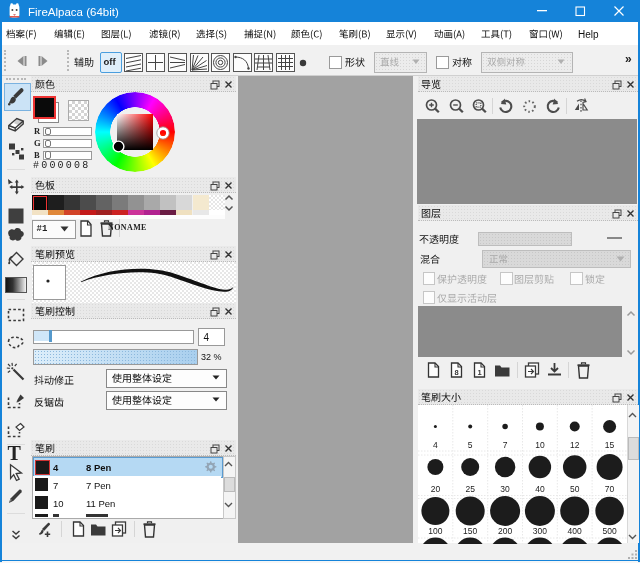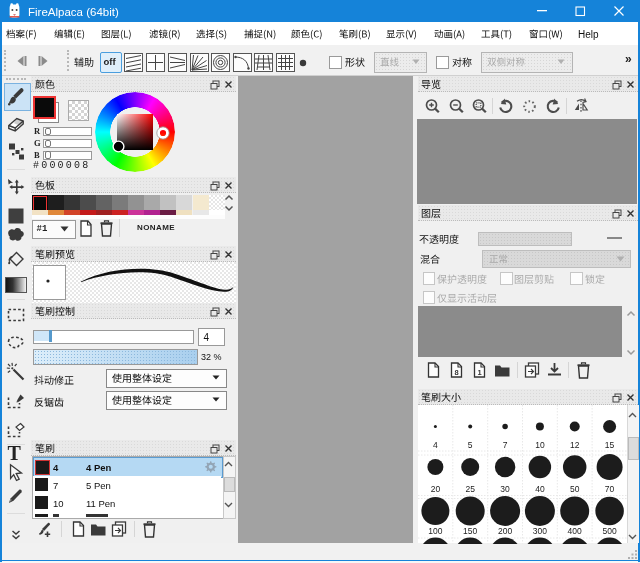--- a/index.html
+++ b/index.html
@@ -329,21 +329,21 @@
 <svg style="position:absolute;left:78px;top:220px;" width="16" height="17" viewBox="0 0 16 17">
     <path d="M3 1 L10 1 L13 4.5 L13 16 L3 16 Z" fill="#fdfdfd" stroke="#333" stroke-width="1.3"></path>
     <path d="M9.5 1 L9.5 5 L13 5" fill="none" stroke="#333" stroke-width="1.1"></path>
   </svg>
 <svg style="position:absolute;left:99px;top:220px;" width="15" height="17" viewBox="0 0 15 17">
     <path d="M2.5 4 L12.5 4 L11.5 16 L3.5 16 Z" fill="none" stroke="#333" stroke-width="1.4"></path>
     <rect x="1.5" y="2.3" width="12" height="1.6" fill="#333"></rect>
     <path d="M5.5 2.3 L5.5 0.8 L9.5 0.8 L9.5 2.3" fill="none" stroke="#333" stroke-width="1.2"></path>
   </svg>
 <div style="position:absolute;left:119px;top:219px;width:1px;height:18px;background:#d5d5d5"></div>
-<div style="position:absolute;left:137px;top:224px;font-weight:bold;font-size:8px;font-family:Liberation Sans, sans-serif;color:#222;white-space:pre;letter-spacing:0.4px;line-height:1.1">NONAME</div>
+<div style="position:absolute;left:108px;top:224px;font-weight:bold;font-size:8px;font-family:Liberation Serif, serif;color:#222;white-space:pre;letter-spacing:0.4px;line-height:1.1">NONAME</div>
 <div class="hdr" style="left:31px;top:246px;width:204.5px;height:15px"></div>
 <svg style="position:absolute;left:34.5px;top:248px;overflow:visible" width="40" height="13" viewBox="0 -10 40 13">
     <path fill="#111" d="M0.6 -1.6 0.7 -0.9 4.3 -1.2V-0.4C4.3 0.5 4.6 0.7 5.7 0.7C6 0.7 7.7 0.7 8 0.7C8.9 0.7 9.2 0.4 9.3 -0.8C9.1 -0.8 8.8 -0.9 8.6 -1.1C8.5 -0.1 8.4 0 8 0C7.6 0 6 0 5.7 0C5.1 0 5 -0.1 5 -0.4V-1.3L9.4 -1.7L9.4 -2.3L5 -2V-3L8.5 -3.3L8.5 -3.9L5 -3.6V-4.6C6.3 -4.7 7.5 -4.9 8.5 -5.1L8.1 -5.7C6.5 -5.3 3.7 -5 1.3 -4.9C1.3 -4.7 1.4 -4.4 1.4 -4.3C2.4 -4.3 3.3 -4.4 4.3 -4.5V-3.6L1.1 -3.3L1.1 -2.7L4.3 -3V-1.9ZM1.8 -8.4C1.5 -7.4 1 -6.5 0.4 -5.8C0.5 -5.7 0.8 -5.5 1 -5.4C1.3 -5.8 1.7 -6.3 1.9 -6.8H2.5C2.7 -6.3 3 -5.8 3.1 -5.4L3.7 -5.7C3.6 -6 3.4 -6.4 3.2 -6.8H4.8V-7.5H2.2C2.4 -7.7 2.5 -8 2.6 -8.3ZM5.8 -8.4C5.5 -7.5 5 -6.5 4.3 -5.9C4.5 -5.8 4.8 -5.6 4.9 -5.5C5.3 -5.8 5.6 -6.3 5.9 -6.8H6.6C6.8 -6.4 7.1 -6 7.2 -5.7L7.8 -5.9C7.7 -6.2 7.6 -6.5 7.4 -6.8H9.3V-7.5H6.2C6.3 -7.7 6.4 -8 6.5 -8.3Z M16.5 -7.4V-1.7H17.2V-7.4ZM18.5 -8.2V-0.2C18.5 -0 18.4 0 18.3 0C18.1 0 17.5 0 16.9 0C17 0.2 17.1 0.6 17.2 0.8C17.9 0.8 18.5 0.8 18.8 0.6C19.1 0.5 19.2 0.3 19.2 -0.2V-8.2ZM11.9 -4.2V-0.3H12.5V-3.5H13.5V0.8H14.1V-3.5H15.2V-1.1C15.2 -1 15.1 -1 15 -1C14.9 -1 14.7 -1 14.3 -1C14.4 -0.8 14.5 -0.6 14.5 -0.4C15 -0.4 15.3 -0.4 15.5 -0.5C15.7 -0.6 15.8 -0.8 15.8 -1.1V-4.2H15.2H14.1V-5.2H15.7V-7.8H11.1V-4.5C11.1 -3.1 11 -1.2 10.3 0.2C10.5 0.3 10.8 0.5 10.9 0.6C11.6 -0.8 11.7 -3 11.7 -4.5V-5.2H13.5V-4.2ZM11.7 -7.2H15V-5.9H11.7Z M26.7 -5V-3C26.7 -1.9 26.5 -0.6 24.1 0.2C24.3 0.4 24.5 0.6 24.6 0.8C27.1 -0.2 27.4 -1.7 27.4 -2.9V-5ZM27.2 -0.9C27.9 -0.4 28.7 0.3 29.1 0.8L29.6 0.3C29.2 -0.2 28.4 -0.9 27.8 -1.3ZM20.9 -6.1C21.5 -5.7 22.3 -5.1 22.8 -4.7H20.4V-4H22V-0.1C22 0 22 0.1 21.8 0.1C21.7 0.1 21.2 0.1 20.7 0.1C20.8 0.3 20.9 0.6 21 0.8C21.6 0.8 22.1 0.8 22.4 0.7C22.7 0.5 22.8 0.3 22.8 -0.1V-4H23.8C23.6 -3.5 23.4 -2.9 23.3 -2.6L23.8 -2.4C24.1 -3 24.4 -3.8 24.7 -4.6L24.2 -4.7L24.1 -4.7H23.4L23.6 -5C23.4 -5.1 23.1 -5.4 22.7 -5.6C23.3 -6.2 23.9 -6.9 24.4 -7.6L23.9 -8L23.8 -7.9H20.6V-7.2H23.3C23 -6.8 22.6 -6.3 22.2 -6L21.3 -6.6ZM25 -6.3V-1.5H25.7V-5.6H28.5V-1.5H29.2V-6.3H27.2L27.6 -7.3H29.6V-8H24.6V-7.3H26.8C26.7 -7 26.6 -6.6 26.5 -6.3Z M36.4 -6.3C37 -5.8 37.5 -5.1 37.8 -4.6L38.4 -5C38.2 -5.4 37.6 -6.1 37.1 -6.5ZM31.1 -7.8V-5H31.9V-7.8ZM33.2 -8.3V-4.7H34V-8.3ZM35.3 -1.8V-0.3C35.3 0.5 35.5 0.7 36.5 0.7C36.7 0.7 38.1 0.7 38.3 0.7C39.1 0.7 39.3 0.4 39.4 -0.8C39.2 -0.8 38.9 -0.9 38.7 -1C38.7 -0.1 38.6 0 38.2 0C37.9 0 36.8 0 36.6 0C36.1 0 36 -0 36 -0.3V-1.8ZM34.6 -3.3V-2.5C34.6 -1.7 34.3 -0.6 30.7 0.2C30.8 0.4 31 0.7 31.1 0.8C34.9 -0.1 35.4 -1.4 35.4 -2.5V-3.3ZM32 -4.4V-1.2H32.7V-3.7H37.4V-1.3H38.2V-4.4ZM35.9 -8.4C35.6 -7.3 35.1 -6.2 34.5 -5.4C34.7 -5.3 35 -5.1 35.1 -5C35.5 -5.5 35.8 -6.1 36.1 -6.7H39.4V-7.4H36.3C36.4 -7.7 36.5 -8 36.6 -8.3Z"></path>
   </svg>
 <svg style="position:absolute;left:210.0px;top:249.5px;" width="10" height="10" viewBox="0 0 10 10">
     <rect x="3" y="1" width="6" height="5.5" fill="none" stroke="#444"></rect>
     <rect x="1" y="3.5" width="6" height="5.5" fill="#e9e9e9" stroke="#444"></rect>
   </svg>
 <svg style="position:absolute;left:223.5px;top:249.5px;" width="9" height="9" viewBox="0 0 9 9">
     <path d="M1.5 1.5 L7.5 7.5 M7.5 1.5 L1.5 7.5" stroke="#333" stroke-width="1.4" fill="none"></path>
@@ -402,31 +402,31 @@
     <rect x="3" y="1" width="6" height="5.5" fill="none" stroke="#444"></rect>
     <rect x="1" y="3.5" width="6" height="5.5" fill="#e9e9e9" stroke="#444"></rect>
   </svg>
 <svg style="position:absolute;left:223.5px;top:443.5px;" width="9" height="9" viewBox="0 0 9 9">
     <path d="M1.5 1.5 L7.5 7.5 M7.5 1.5 L1.5 7.5" stroke="#333" stroke-width="1.4" fill="none"></path>
   </svg>
 <div style="position:absolute;left:31.5px;top:456px;width:190px;height:60.5px;background:#fff;border:1px solid #aaa"></div>
 <div style="position:absolute;left:32.5px;top:457px;width:188px;height:18.5px;background:#b5d9f3;border:1px solid #5b9bd0"></div>
 <div style="position:absolute;left:35px;top:459.5px;width:13px;height:13px;background:#1a1a1a;border:1px solid #c33"></div>
 <div style="position:absolute;left:53px;top:462.5px;font-weight:bold;font-size:9.5px;font-family:'Liberation Sans';color:#111;white-space:pre;letter-spacing:0;line-height:1.1">4</div>
-<div style="position:absolute;left:86px;top:462.5px;font-weight:bold;font-size:9.5px;font-family:'Liberation Sans';color:#111;white-space:pre;letter-spacing:0;line-height:1.1">4 Pen</div>
+<div style="position:absolute;left:86px;top:462.5px;font-weight:bold;font-size:9.5px;font-family:'Liberation Sans';color:#111;white-space:pre;letter-spacing:0;line-height:1.1">8 Pen</div>
 <svg style="position:absolute;left:204px;top:460px;" width="13" height="13" viewBox="0 0 13 13">
     <g transform="scale(0.78)">
       <path d="M8 1.5 L9.3 1.5 L9.8 3.4 L11.6 4.2 L13.3 3.2 L14.2 4.1 L13.2 5.8 L14 7.6 L15.9 8.1 L15.9 9.4 L14 9.9 L13.2 11.7 L14.2 13.4 L13.3 14.3 L11.6 13.3 L9.8 14.1 L9.3 16 L8 16 L7.5 14.1 L5.7 13.3 L4 14.3 L3.1 13.4 L4.1 11.7 L3.3 9.9 L1.4 9.4 L1.4 8.1 L3.3 7.6 L4.1 5.8 L3.1 4.1 L4 3.2 L5.7 4.2 L7.5 3.4 Z" fill="#93a5b5"></path>
       <circle cx="8.65" cy="8.75" r="2.6" fill="#b5d9f3"></circle>
     </g>
   </svg>
 <div style="position:absolute;left:32.5px;top:475.5px;width:188px;height:18px;background:#fff;border-bottom:1px solid #e4e4e4"></div>
 <div style="position:absolute;left:35px;top:478.0px;width:13px;height:13px;background:#1a1a1a"></div>
 <div style="position:absolute;left:53px;top:480.5px;font-weight:normal;font-size:9.5px;font-family:'Liberation Sans';color:#111;white-space:pre;letter-spacing:0;line-height:1.1">7</div>
-<div style="position:absolute;left:86px;top:480.5px;font-weight:normal;font-size:9.5px;font-family:'Liberation Sans';color:#111;white-space:pre;letter-spacing:0;line-height:1.1">5 Pen</div>
+<div style="position:absolute;left:86px;top:480.5px;font-weight:normal;font-size:9.5px;font-family:'Liberation Sans';color:#111;white-space:pre;letter-spacing:0;line-height:1.1">7 Pen</div>
 <div style="position:absolute;left:32.5px;top:493.5px;width:188px;height:18px;background:#fff;border-bottom:1px solid #e4e4e4"></div>
 <div style="position:absolute;left:35px;top:496.0px;width:13px;height:13px;background:#1a1a1a"></div>
 <div style="position:absolute;left:53px;top:498.5px;font-weight:normal;font-size:9.5px;font-family:'Liberation Sans';color:#111;white-space:pre;letter-spacing:0;line-height:1.1">10</div>
 <div style="position:absolute;left:86px;top:498.5px;font-weight:normal;font-size:9.5px;font-family:'Liberation Sans';color:#111;white-space:pre;letter-spacing:0;line-height:1.1">11 Pen</div>
 <div style="position:absolute;left:32.5px;top:511.5px;width:188px;height:4.5px;background:#fff;overflow:hidden"></div>
 <div style="position:absolute;left:35px;top:513.5px;width:13px;height:3px;background:#1a1a1a"></div>
 <div style="position:absolute;left:53px;top:514px;width:6px;height:2.5px;background:#333"></div>
 <div style="position:absolute;left:86px;top:514px;width:22px;height:2.5px;background:#333"></div>
 <div style="position:absolute;left:222.5px;top:456px;width:11px;height:60.5px;background:#f4f4f4;border:1px solid #c8c8c8"></div>
 <svg style="position:absolute;left:224px;top:460px;" width="9" height="8" viewBox="0 0 9 8">

